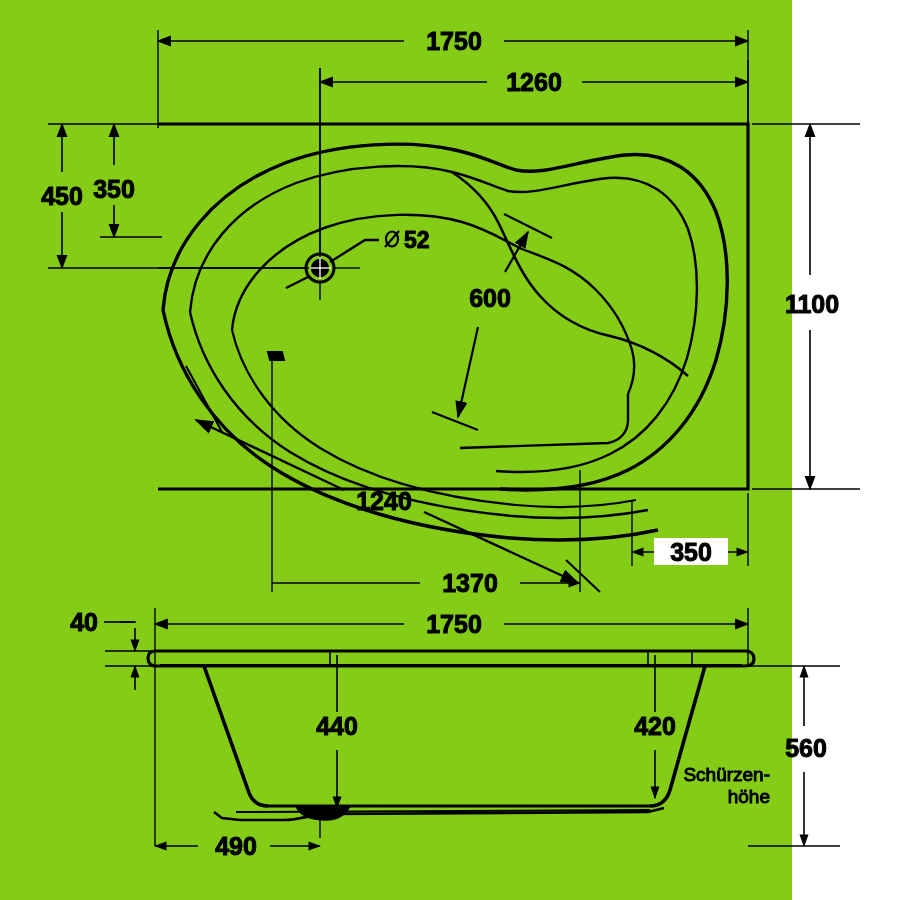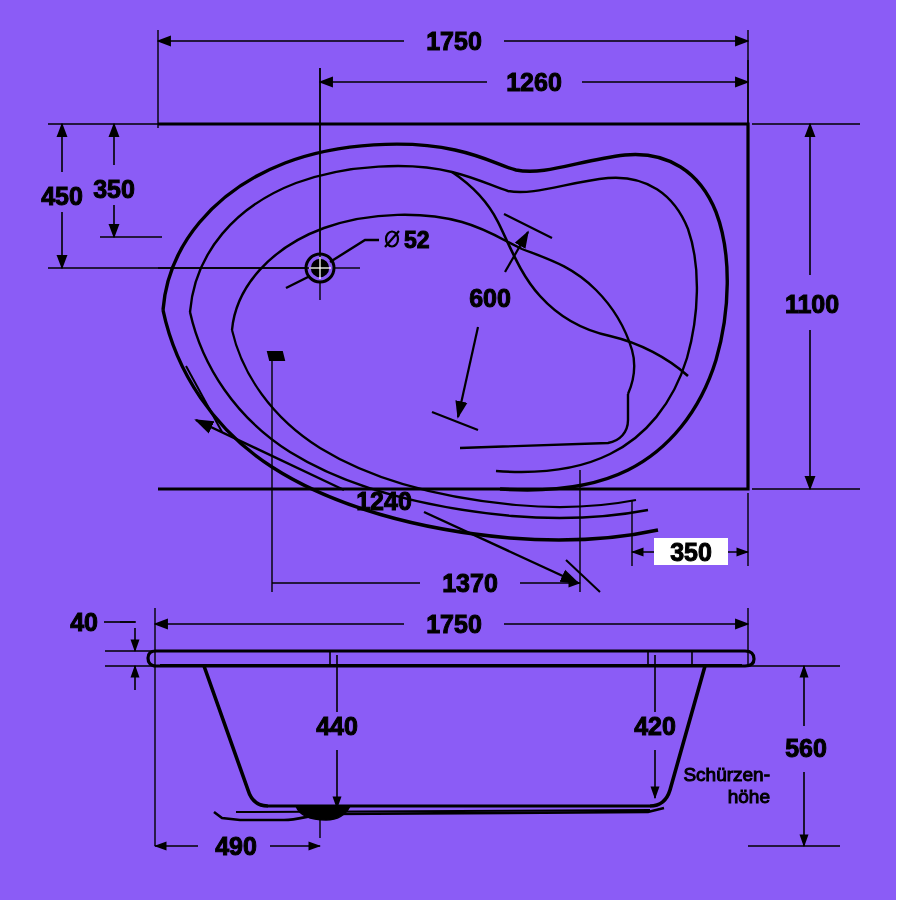--- a/index.html
+++ b/index.html
@@ -1,18 +1,18 @@
 <!DOCTYPE html>
 <html><head>
 <meta charset="utf-8">
 <style>
   html,body{margin:0;padding:0;background:#ffffff;}
   body{width:900px;height:900px;overflow:hidden;
        font-family:"Liberation Sans", sans-serif;}
-  #root{position:relative;width:896px;height:900px;background:#8b5cf6;text-align:right;}
+  #root{position:relative;width:792px;height:900px;background:#84cc16;text-align:right;}
   svg{display:block;}
   .dimtext{font-family:"Liberation Sans", sans-serif;font-weight:bold;fill:#000;}
 </style>
 </head>
 <body>
 
 <div id="root">
 <svg width="900" height="900" viewBox="0 0 900 900">
 
   <defs>

